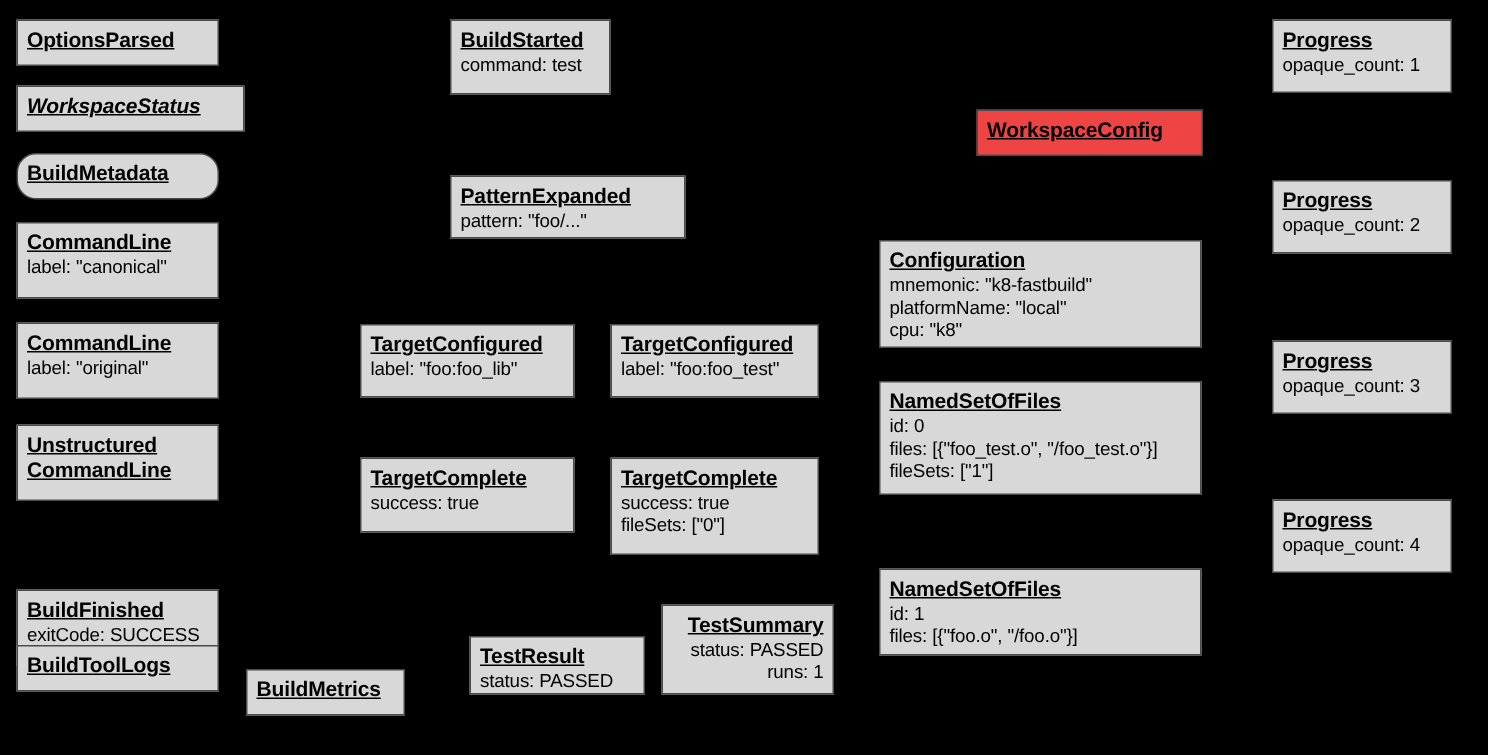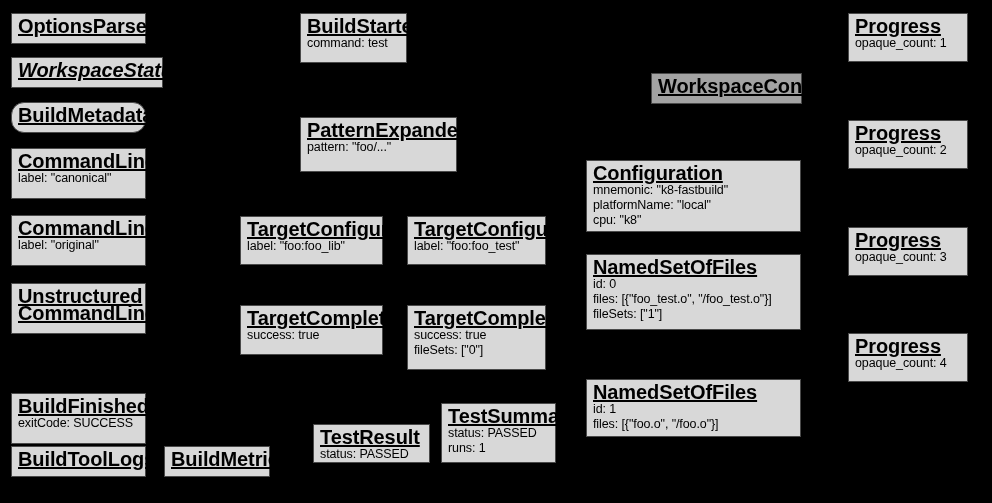--- a/index.html
+++ b/index.html
@@ -18,21 +18,21 @@
   }
   .node {
     position: absolute;
     box-sizing: border-box;
     background: #d8d8d8;
     border: 1px solid #4a4a4a;
     padding: 4px 6px 5px 6px;
     color: #000000;
   }
   .node-title {
-    font-size: 20px;
+    font-size: 14px;
     font-weight: bold;
     text-decoration: underline;
     line-height: 17px;
     white-space: pre;
     letter-spacing: -0.1px;
   }
   .node-fields {
     margin-top: 1px;
   }
   .node-field {
@@ -71,33 +71,33 @@
     <div class="node" style="left: 11px; top: 283px; width: 135px; height: 51px; background: rgb(216, 216, 216); border-color: rgb(74, 74, 74); color: rgb(0, 0, 0);">
       <div class="node-title">Unstructured
 CommandLine</div>
     </div>
     <div class="node" style="left: 11px; top: 350px; width: 135px; height: 51px; background: rgb(216, 216, 216); border-color: rgb(74, 74, 74); color: rgb(0, 0, 0); margin-top: 43px;">
       <div class="node-title">BuildFinished</div>
       <div class="node-fields">
         <div class="node-field">exitCode: SUCCESS</div>
       </div>
     </div>
-    <div class="node" style="left: 11px; top: 446px; width: 135px; height: 31px; background: rgb(216, 216, 216); border-color: rgb(74, 74, 74); color: rgb(0, 0, 0);">
+    <div class="node" style="left: 11px; top: 430px; width: 135px; height: 31px; background: rgb(216, 216, 216); border-color: rgb(74, 74, 74); color: rgb(0, 0, 0);">
       <div class="node-title">BuildToolLogs</div>
     </div>
     <div class="node" style="left: 164px; top: 446px; width: 106px; height: 31px; background: rgb(216, 216, 216); border-color: rgb(74, 74, 74); color: rgb(0, 0, 0);">
       <div class="node-title">BuildMetrics</div>
     </div>
     <div class="node" style="left: 300px; top: 13px; width: 107px; height: 50px; background: rgb(216, 216, 216); border-color: rgb(74, 74, 74); color: rgb(0, 0, 0);">
       <div class="node-title">BuildStarted</div>
       <div class="node-fields">
         <div class="node-field">command: test</div>
       </div>
     </div>
-    <div class="node" style="left: 300px; top: 117px; width: 157px; height: 55px; background: rgb(216, 216, 216); border-color: rgb(74, 74, 74); color: rgb(0, 0, 0);">
+    <div class="node" style="left: 300px; top: 117px; width: 157px; height: 42px; background: rgb(216, 216, 216); border-color: rgb(74, 74, 74); color: rgb(0, 0, 0);">
       <div class="node-title">PatternExpanded</div>
       <div class="node-fields">
         <div class="node-field">pattern: "foo/..."</div>
       </div>
     </div>
     <div class="node" style="left: 240px; top: 216px; width: 143px; height: 49px; background: rgb(216, 216, 216); border-color: rgb(74, 74, 74); color: rgb(0, 0, 0);">
       <div class="node-title">TargetConfigured</div>
       <div class="node-fields">
         <div class="node-field">label: "foo:foo_lib"</div>
       </div>
@@ -120,28 +120,28 @@
         <div class="node-field">success: true</div>
         <div class="node-field">fileSets: ["0"]</div>
       </div>
     </div>
     <div class="node" style="left: 313px; top: 424px; width: 117px; height: 39px; background: rgb(216, 216, 216); border-color: rgb(74, 74, 74); color: #000000;">
       <div class="node-title">TestResult</div>
       <div class="node-fields">
         <div class="node-field">status: PASSED</div>
       </div>
     </div>
-    <div class="node" style="left: 441px; top: 403px; width: 115px; height: 60px; background: rgb(216, 216, 216); border-color: rgb(74, 74, 74); color: rgb(0, 0, 0);">
+    <div class="node" style="left: 441px; top: 403px; width: 115px; height: 60px; background: rgb(216, 216, 216); border-color: rgb(74, 74, 74); color: rgb(0, 0, 0); text-align: right;">
       <div class="node-title">TestSummary</div>
       <div class="node-fields">
         <div class="node-field">status: PASSED</div>
         <div class="node-field">runs: 1</div>
       </div>
     </div>
-    <div class="node" style="left: 651px; top: 73px; width: 151px; height: 31px; background: #a3a3a3; border-color: rgb(74, 74, 74); color: rgb(0, 0, 0);">
+    <div class="node" style="left: 651px; top: 73px; width: 151px; height: 31px; background: #ef4444; border-color: rgb(74, 74, 74); color: rgb(0, 0, 0);">
       <div class="node-title">WorkspaceConfig</div>
     </div>
     <div class="node" style="left: 586px; top: 160px; width: 215px; height: 72px; background: rgb(216, 216, 216); border-color: rgb(74, 74, 74); color: rgb(0, 0, 0);">
       <div class="node-title">Configuration</div>
       <div class="node-fields">
         <div class="node-field">mnemonic: "k8-fastbuild"</div>
         <div class="node-field">platformName: "local"</div>
         <div class="node-field">cpu: "k8"</div>
       </div>
     </div>

